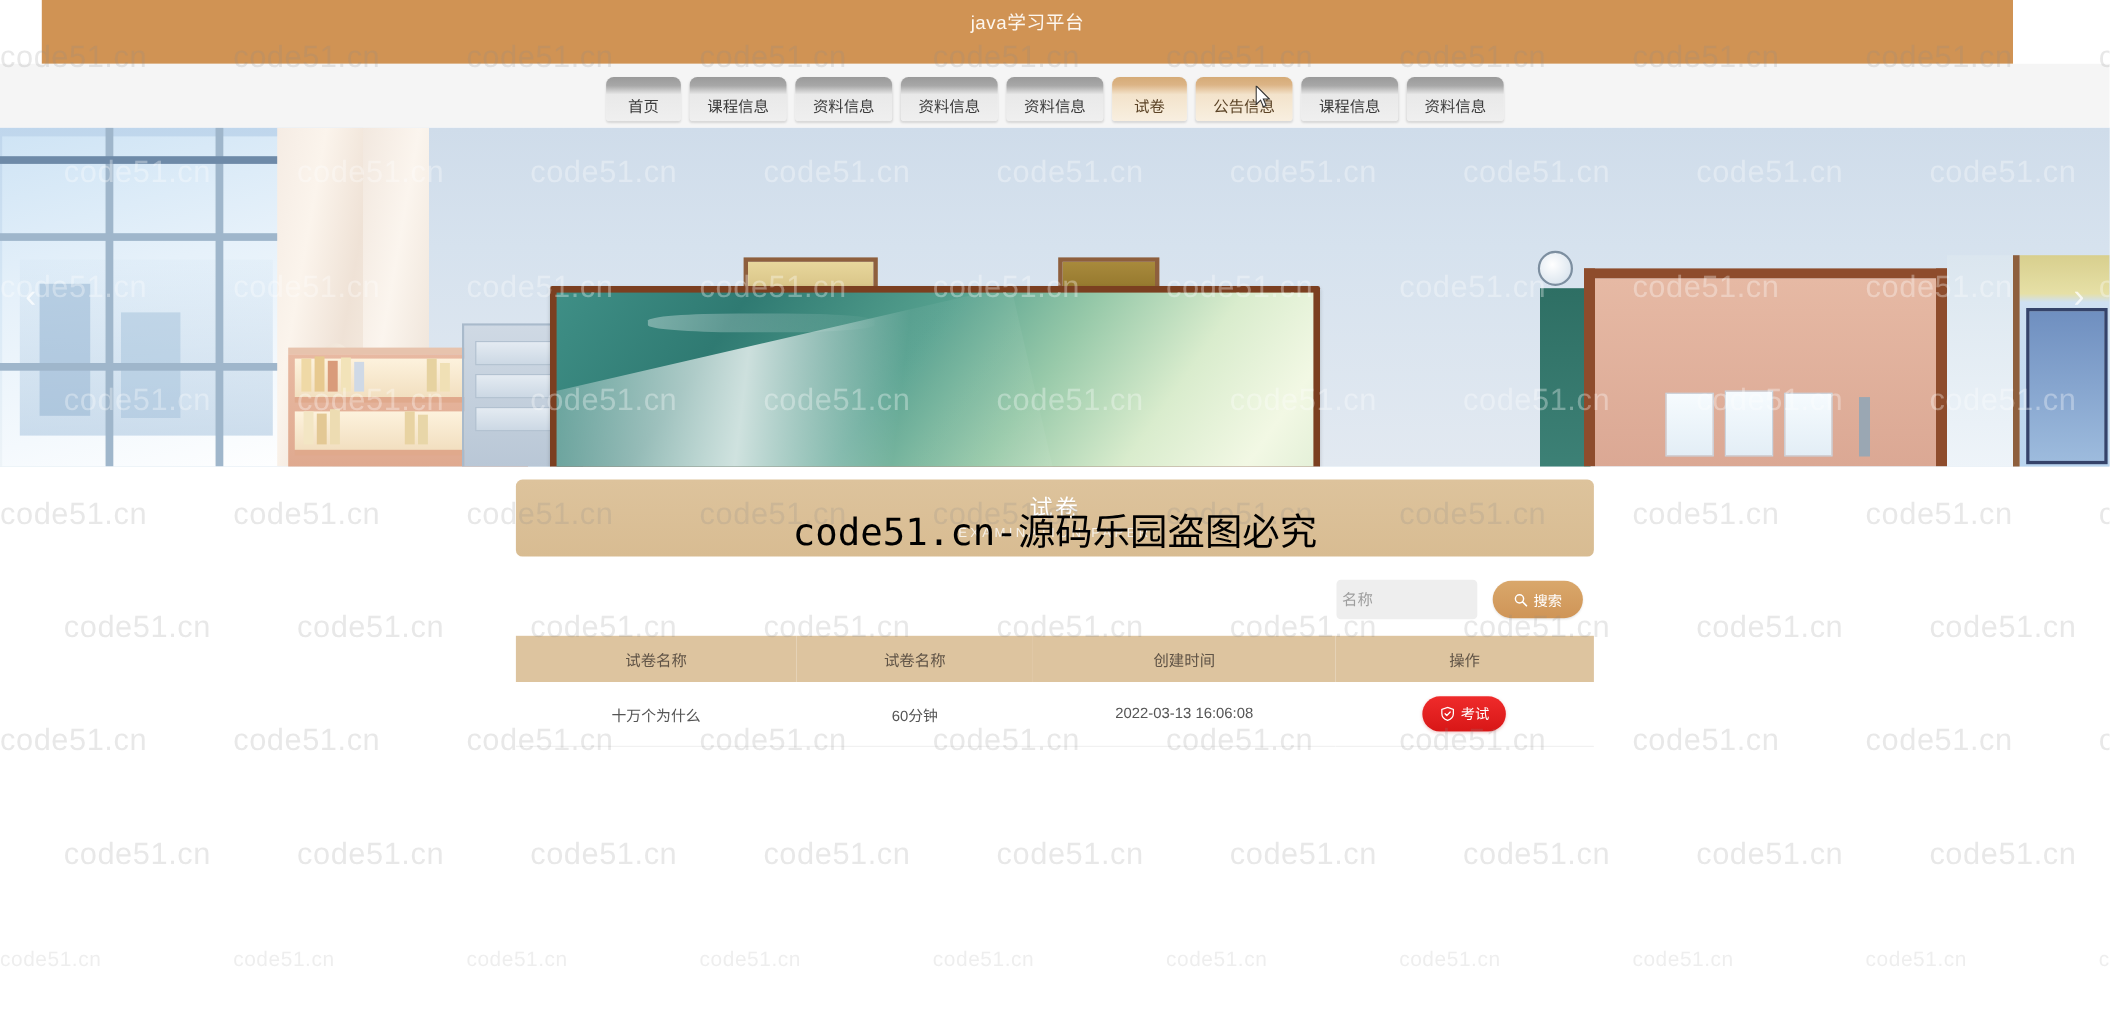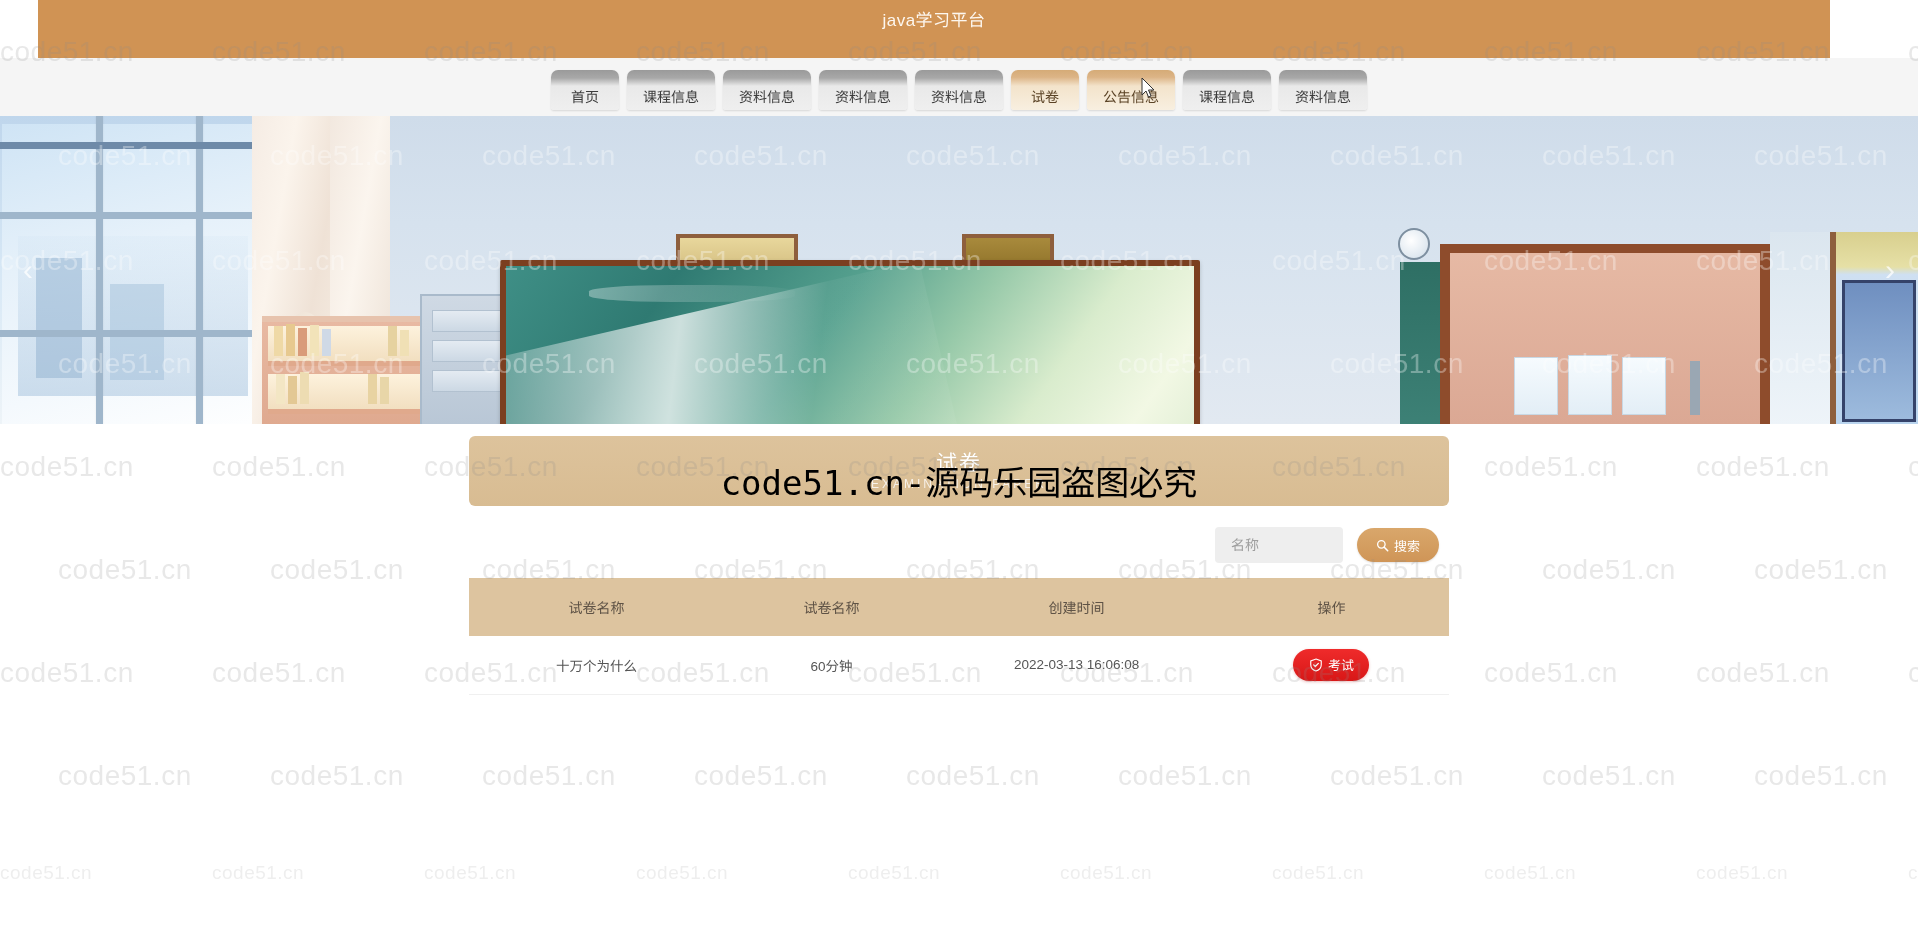--- a/index.html
+++ b/index.html
@@ -323,21 +323,21 @@
     padding-right: 10px;
     gap: 14px;
   }
   .search-input {
     width: 128px;
     height: 36px;
     background: #eeeeee;
     border: none;
     border-radius: 4px;
     outline: none;
-    padding: 0 16px;
+    padding: 0 5px;
     font-size: 14px;
     color: #6a6a6a;
     font-family: "Liberation Sans", sans-serif;
   }
   .search-input::placeholder { color: #9e9e9e; }
   .search-btn {
     height: 34px;
     min-width: 82px;
     padding: 0 16px;
     border: none;
@@ -364,21 +364,21 @@
   }
   table.exam-table {
     width: 100%;
     border-collapse: collapse;
     table-layout: fixed;
   }
   table.exam-table thead tr {
     background: #ddc49f;
   }
   table.exam-table thead th {
-    height: 58px;
+    height: 42px;
     font-size: 14px;
     font-weight: normal;
     color: #5f5346;
     text-align: center;
   }
   table.exam-table tbody td {
     height: 58px;
     font-size: 13.5px;
     color: #555555;
     text-align: center;

